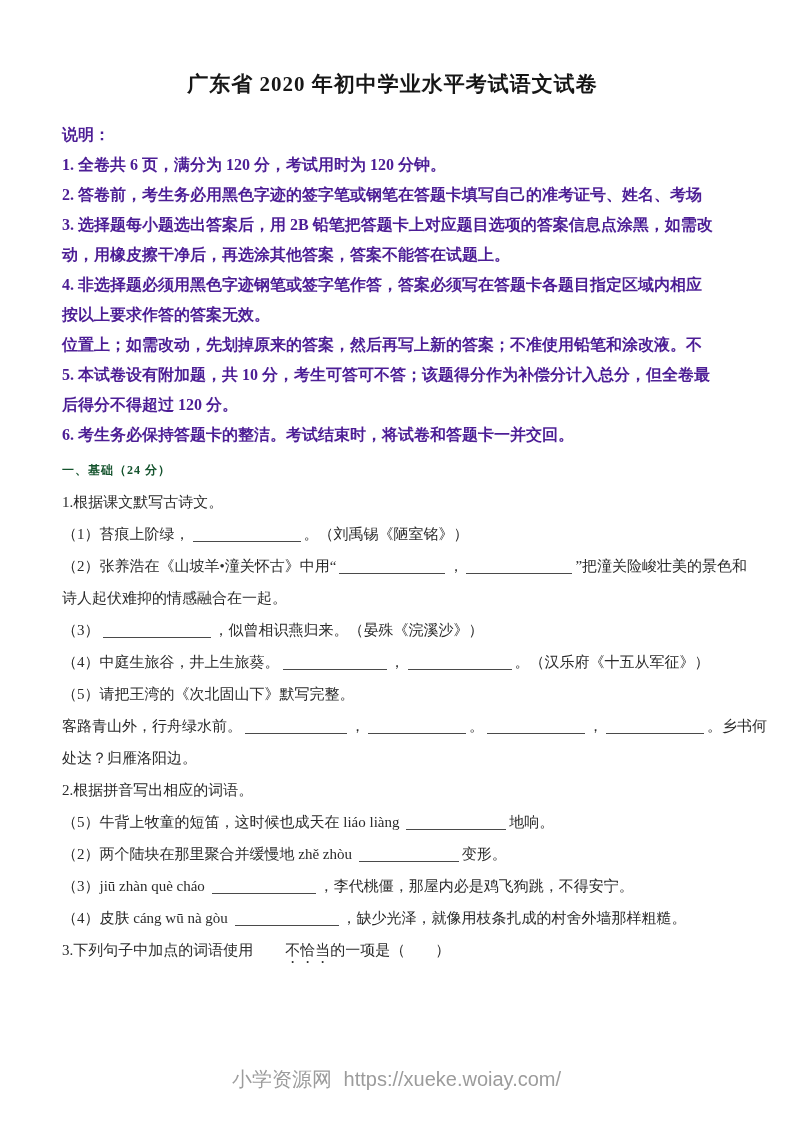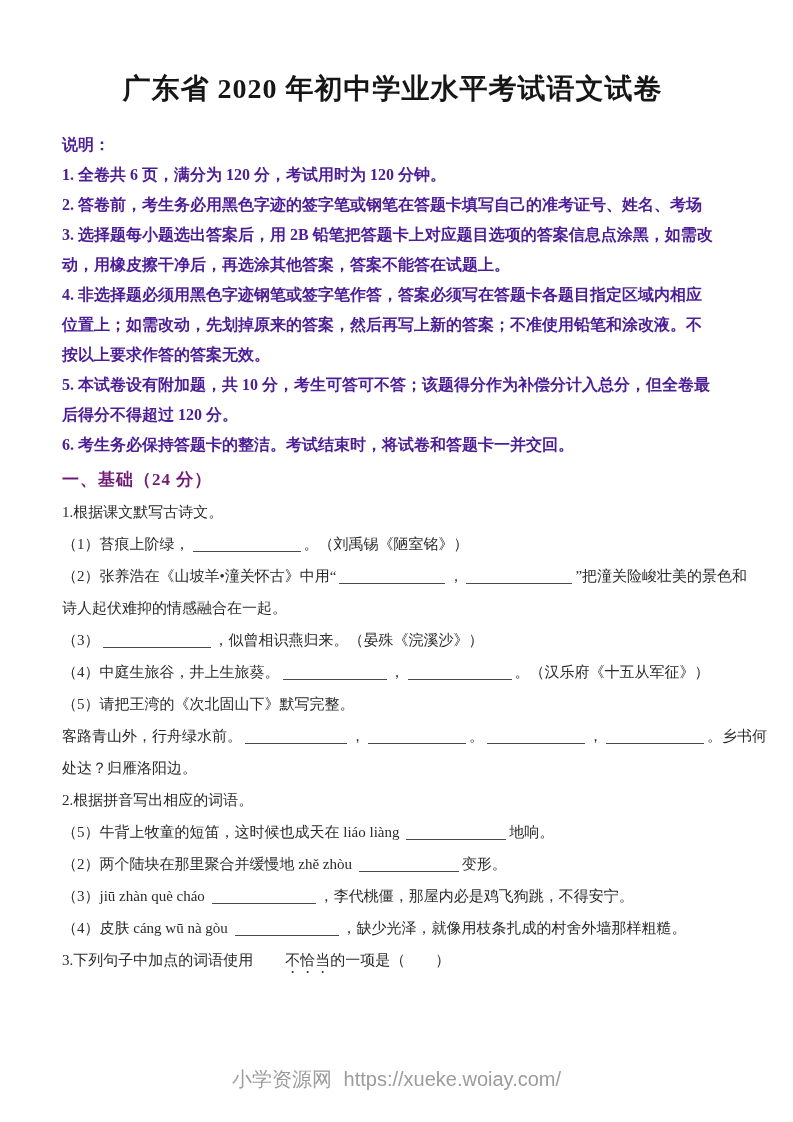--- a/index.html
+++ b/index.html
@@ -4,28 +4,28 @@
 <style>
   html,body{margin:0;padding:0;}
   body{
     width:793px;height:1122px;background:#ffffff;
     font-family:"Liberation Serif","DejaVu Serif",serif;
     color:#1f1f1f;position:relative;overflow:hidden;
   }
   .page{position:relative;width:793px;height:1122px;}
   .content{padding:70px 70px 0 62px;}
   .title{
-    font-size:28px;font-weight:bold;text-align:center;
+    font-size:21px;font-weight:bold;text-align:center;
     margin:0 0 22px 0;letter-spacing:1px;color:#161616;
   }
   .instructions{font-size:16px;font-weight:bold;color:#4c1d95;}
   .instructions .line{line-height:30px;white-space:nowrap;}
   .section-heading{
-    font-size:17px;font-weight:bold;line-height:32px;margin-top:4px;
-    color:#701a75;letter-spacing:1px;white-space:nowrap;
+    font-size:12px;font-weight:bold;line-height:32px;margin-top:4px;
+    color:#14532d;letter-spacing:1px;white-space:nowrap;
   }
   .questions{font-size:15px;color:#2a2a2a;}
   .questions .qline{line-height:32px;white-space:nowrap;}
   .blank{
     display:inline-block;border-bottom:1px solid #4a4a4a;
     height:14px;vertical-align:-3px;margin:0 3px;
   }
   .emph{
     -webkit-text-emphasis:filled dot;-webkit-text-emphasis-position:under;
     text-emphasis:filled dot;text-emphasis-position:under right;padding-left:32px;
@@ -52,22 +52,22 @@
         </div>
       <div>
           <div class="line">2. 答卷前，考生务必用黑色字迹的签字笔或钢笔在答题卡填写自己的准考证号、姓名、考场</div>
         </div>
       <div>
           <div class="line">3. 选择题每小题选出答案后，用 2B 铅笔把答题卡上对应题目选项的答案信息点涂黑，如需改</div>
           <div class="line">动，用橡皮擦干净后，再选涂其他答案，答案不能答在试题上。</div>
         </div>
       <div>
           <div class="line">4. 非选择题必须用黑色字迹钢笔或签字笔作答，答案必须写在答题卡各题目指定区域内相应</div>
+          <div class="line">按以上要求作答的答案无效。</div>
           <div class="line">位置上；如需改动，先划掉原来的答案，然后再写上新的答案；不准使用铅笔和涂改液。不</div>
-          <div class="line">按以上要求作答的答案无效。</div>
         </div>
       <div>
           <div class="line">5. 本试卷设有附加题，共 10 分，考生可答可不答；该题得分作为补偿分计入总分，但全卷最</div>
           <div class="line">后得分不得超过 120 分。</div>
         </div>
       <div>
           <div class="line">6. 考生务必保持答题卡的整洁。考试结束时，将试卷和答题卡一并交回。</div>
         </div>
     </div>
 

